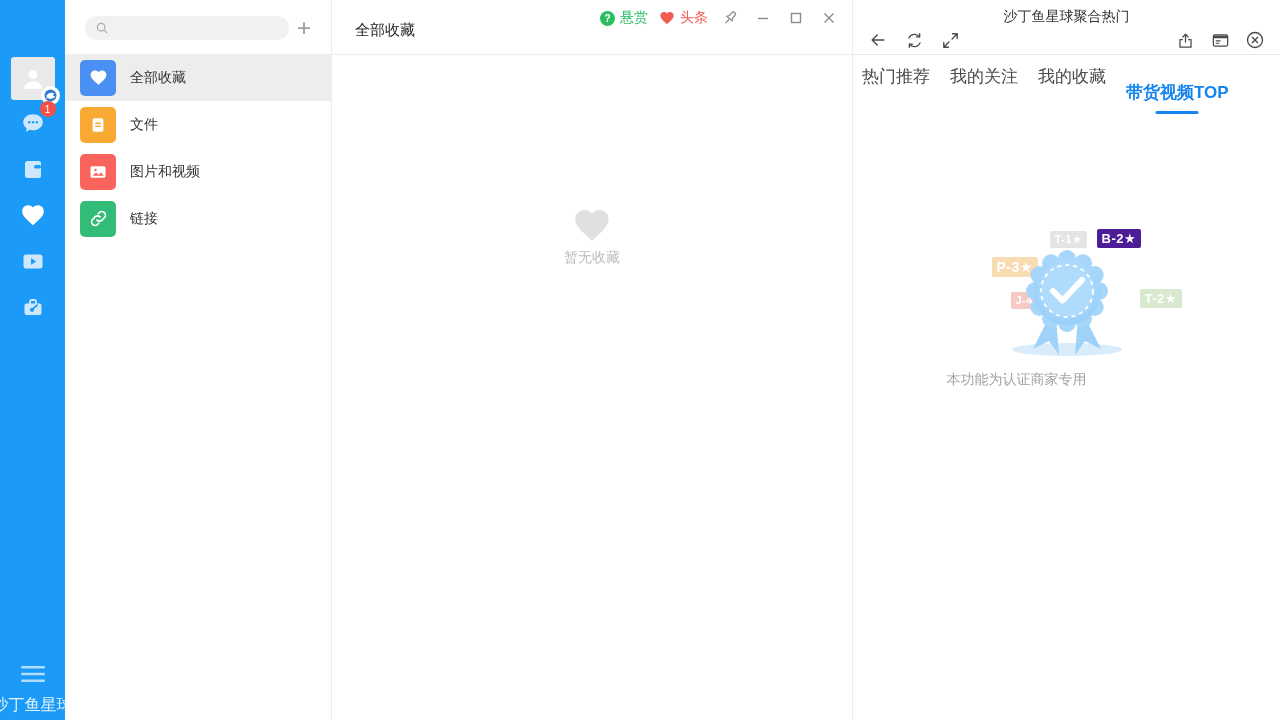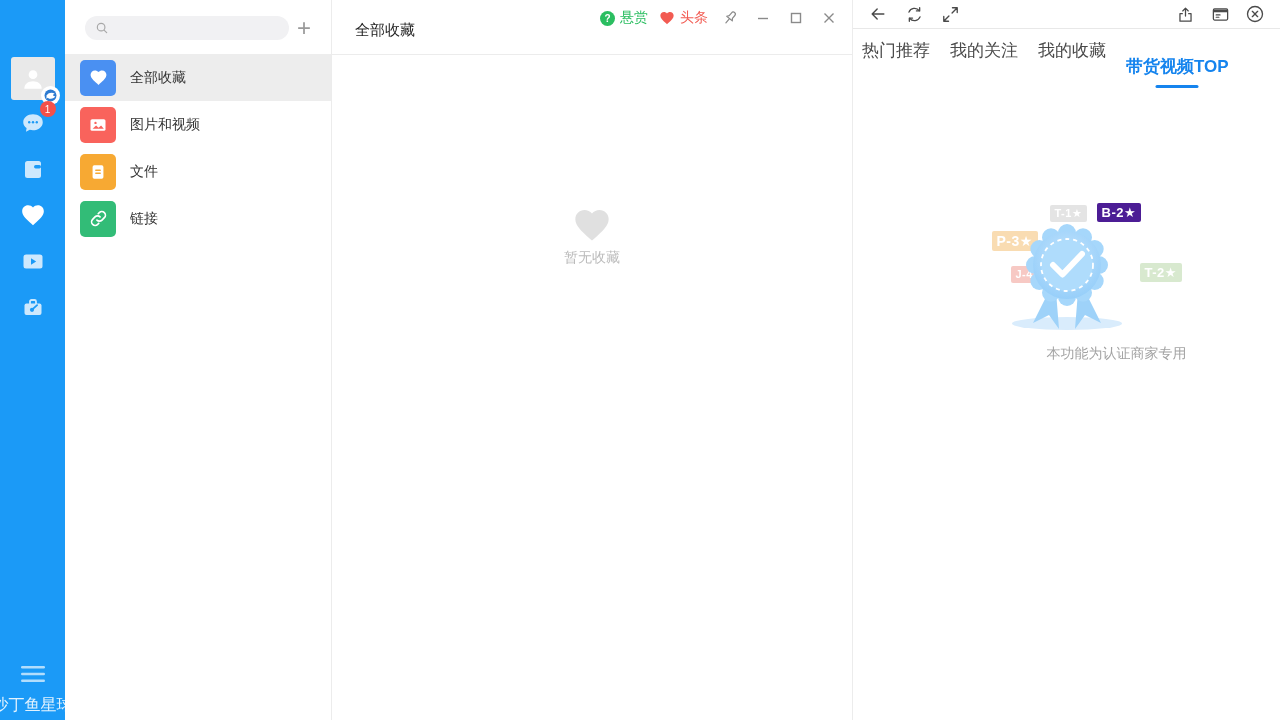--- a/index.html
+++ b/index.html
@@ -57,21 +57,21 @@
   .panel-body { flex:1; position:relative; }
   .illus { position:absolute; top:125px; left:50%; margin-left:-120px; width:240px; height:165px; }
   .medal-svg { position:absolute; left:60px; top:14px; z-index:2; }
   .medal-shadow { position:absolute; left:65px; top:118px; width:110px; height:13px; border-radius:50%; background:#D9ECFC; z-index:0; }
   .tag { position:absolute; font-size:11px; font-weight:bold; color:#fff; padding:2px 5px; border-radius:2px; z-index:1; letter-spacing:.5px; white-space:nowrap; }
   .tag.t1 { left:103px; top:6px;  background:#E4E4E4; }
   .tag.b2 { left:150px; top:4px; background:#4c1d95; font-size:13px; }
   .tag.p3 { left:45px;  top:32px; background:#F9DCB2; font-size:14px; }
   .tag.j4 { left:64px;  top:67px; background:#F7C9C4; }
   .tag.t2 { left:153px; top:64px; background:#D8E9CF; font-size:13px;margin-left:40px; }
-  .caption { position:absolute; top:146px; left:0; width:100%; text-align:right; font-size:14px; color:#A3A3A3; }
+  .caption { position:absolute; top:146px; left:0; width:100%; text-align:left; font-size:14px; color:#A3A3A3; }
 </style>
 </head>
 <body>
 
 <div class="app">
 
   <aside class="rail">
     <div class="avatar">
       <svg width="26" height="26" viewBox="0 0 24 24">
           <circle cx="12" cy="8" r="4" fill="#fff"></circle>
@@ -150,38 +150,38 @@
     <div class="clist">
       <div class="clist-item selected">
         <span class="sq blue">
           <svg width="19" height="19" viewBox="0 0 24 24">
               <path d="M12 21.35l-1.45-1.32C5.4 15.36 2 12.28 2 8.5 2 5.42 4.42 3 7.5 3c1.74 0 3.41.81 4.5 2.09C13.09 3.81 14.76 3 16.5 3 19.58 3 22 5.42 22 8.5c0 3.78-3.4 6.86-8.55 11.54L12 21.35z" fill="#fff"></path>
             </svg>
         </span>
         <span class="clist-label">全部收藏</span>
       </div>
       <div class="clist-item">
+        <span class="sq orange">
+          <svg width="20" height="20" viewBox="0 0 24 24">
+              <rect x="5.5" y="4" width="13" height="16" rx="2" fill="#fff"></rect>
+              <rect x="8.5" y="9" width="7" height="1.8" rx=".9" fill="#F7A933"></rect>
+              <rect x="8.5" y="12.5" width="7" height="1.8" rx=".9" fill="#F7A933"></rect>
+            </svg>
+        </span>
+        <span class="clist-label">文件</span>
+      </div>
+      <div class="clist-item">
         <span class="sq red">
           <svg width="20" height="20" viewBox="0 0 24 24">
               <rect x="3" y="5" width="18" height="14" rx="2" fill="#fff"></rect>
               <circle cx="9" cy="9.5" r="1.4" fill="#F9635C"></circle>
               <path d="M5.5 16.5l4.2-4 3 2.8 3-2.6 3.3 3.8z" fill="#F9635C"></path>
             </svg>
         </span>
         <span class="clist-label">图片和视频</span>
-      </div>
-      <div class="clist-item">
-        <span class="sq orange">
-          <svg width="20" height="20" viewBox="0 0 24 24">
-              <rect x="5.5" y="4" width="13" height="16" rx="2" fill="#fff"></rect>
-              <rect x="8.5" y="9" width="7" height="1.8" rx=".9" fill="#F7A933"></rect>
-              <rect x="8.5" y="12.5" width="7" height="1.8" rx=".9" fill="#F7A933"></rect>
-            </svg>
-        </span>
-        <span class="clist-label">文件</span>
       </div>
       <div class="clist-item">
         <span class="sq green">
           <svg width="19" height="19" viewBox="0 0 24 24" fill="none" stroke="#fff" stroke-width="2.1" stroke-linecap="round">
               <path d="M10 14a4.5 4.5 0 0 0 6.4 0l3-3a4.5 4.5 0 0 0-6.4-6.4L11.6 6"></path>
               <path d="M14 10a4.5 4.5 0 0 0-6.4 0l-3 3a4.5 4.5 0 0 0 6.4 6.4l1.4-1.4"></path>
             </svg>
         </span>
         <span class="clist-label">链接</span>
       </div>
@@ -229,20 +229,23 @@
     </div>
     <div class="empty-state">
       <svg width="44" height="40" viewBox="0 0 24 24">
           <path d="M12 21.35l-1.45-1.32C5.4 15.36 2 12.28 2 8.5 2 5.42 4.42 3 7.5 3c1.74 0 3.41.81 4.5 2.09C13.09 3.81 14.76 3 16.5 3 19.58 3 22 5.42 22 8.5c0 3.78-3.4 6.86-8.55 11.54L12 21.35z" fill="#E0E0E0"></path>
         </svg>
       <div class="empty-txt">暂无收藏</div>
     </div>
   </main>
 
   <section class="panel">
+    <div class="panel-titlebar">
+      <span class="panel-title">沙丁鱼星球聚合热门</span>
+    </div>
     <div class="panel-toolbar">
       <div class="tool-left">
         <div class="tool-btn">
           <svg width="20" height="20" viewBox="0 0 24 24" fill="none" stroke="#4A4A4A" stroke-width="1.7" stroke-linecap="round" stroke-linejoin="round">
               <path d="M19 12H5M11 6l-6 6 6 6"></path>
             </svg>
         </div>
         <div class="tool-btn">
           <svg width="19" height="19" viewBox="0 0 24 24" fill="none" stroke="#4A4A4A" stroke-width="1.7" stroke-linecap="round">
               <path d="M5 9a7.5 7.5 0 0 1 13-1.8"></path>

